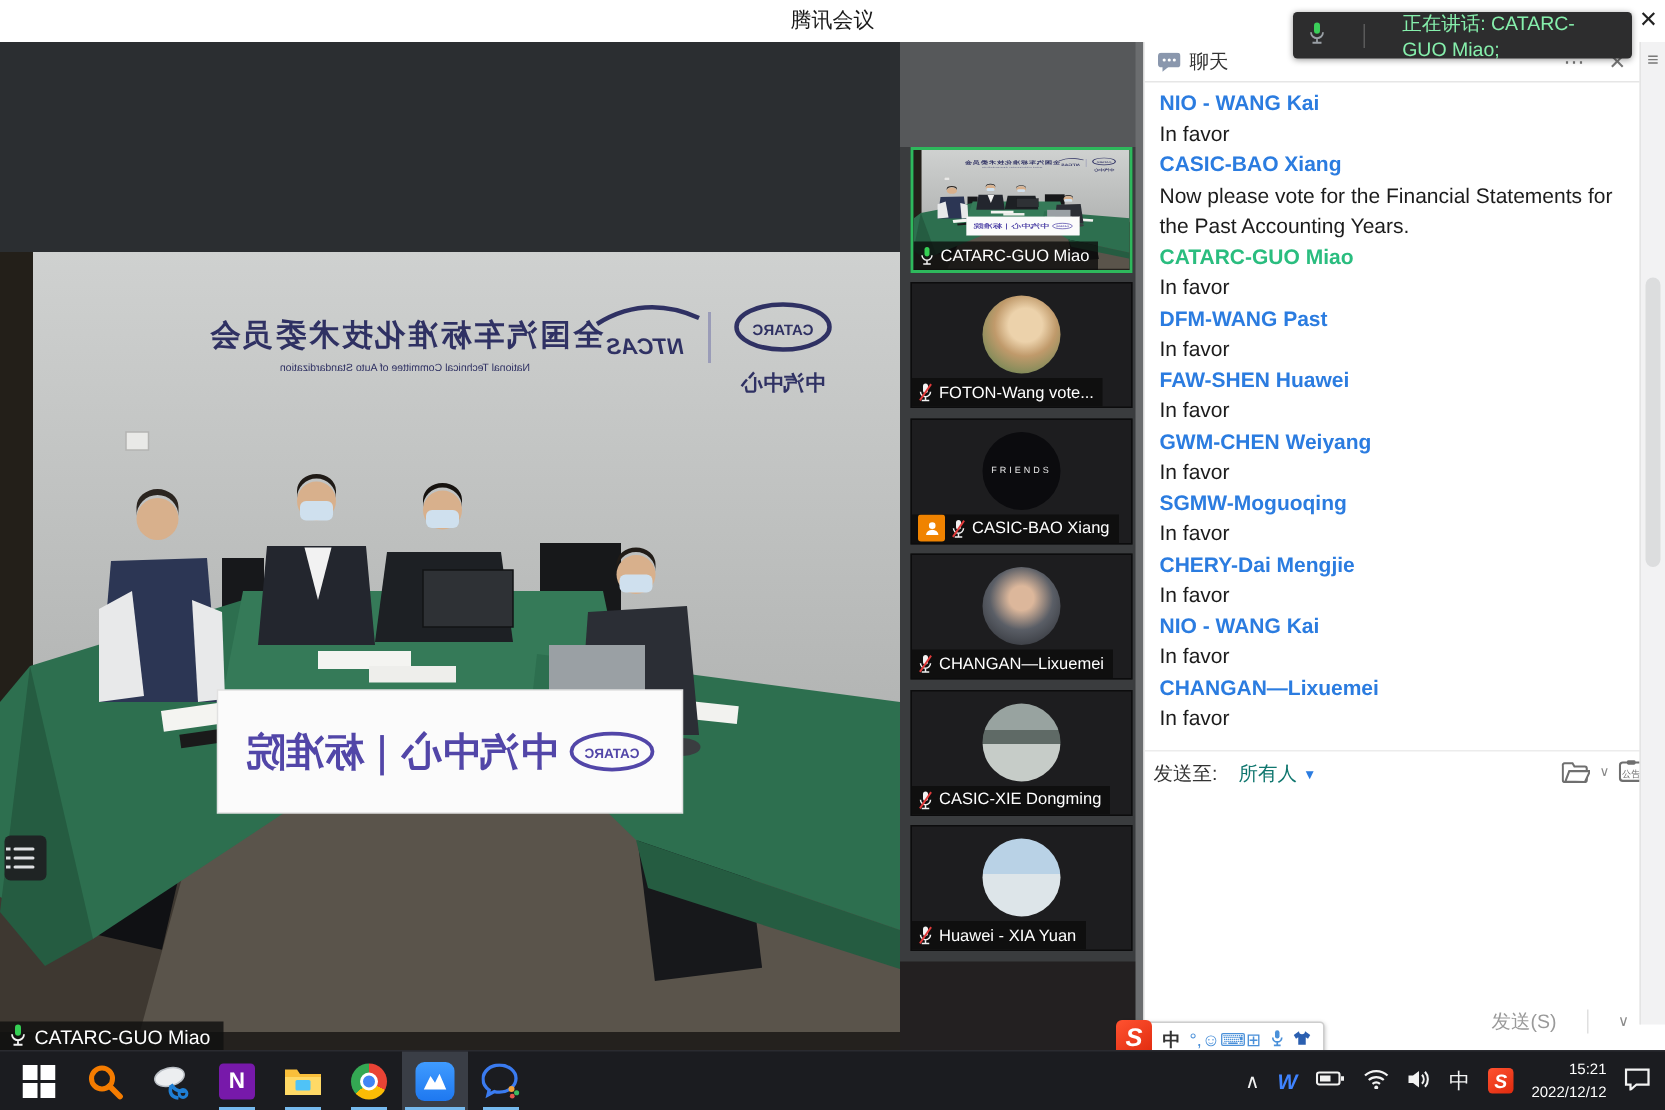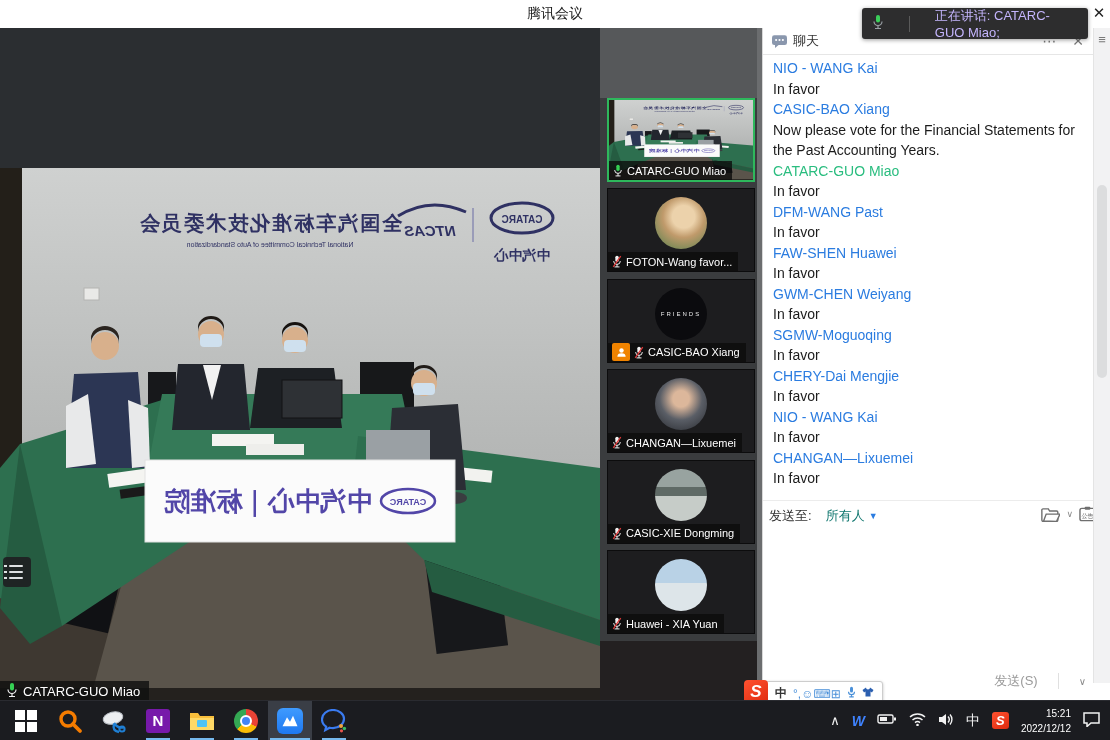--- a/index.html
+++ b/index.html
@@ -57,21 +57,21 @@
         font-size:13px;color:#333;}
   .chat-header .spacer{flex:1;}
   .hdr-ic{color:#777;font-size:14px;margin-right:10px;cursor:pointer;}
   .chat-rail{position:absolute;right:0;top:0;width:17px;height:655px;background:#f2f2f3;
         border-left:1px solid #e4e4e4;box-sizing:border-box;}
   .rail-menu{position:absolute;left:0;top:4px;width:16px;text-align:center;font-size:13px;
         color:#7a7a7a;cursor:pointer;}
   .rail-thumb{position:absolute;left:3px;top:157px;width:10px;height:193px;background:#dcddde;
         border-radius:5px;cursor:pointer;}
   .messages{position:absolute;left:10px;top:30px;width:320px;font-size:14px;line-height:20.5px;color:#1c1c1c;}
-  .msg-sender{cursor:pointer;}
+  .msg-sender{cursor:pointer;font-weight:bold;}
   .msg-sender.blue{color:#2b7ce0;}
   .msg-sender.green{color:#2abd7f;}
   .sendto-row{position:absolute;left:0;top:472px;width:379px;height:30px;border-top:1px solid #ececec;
         display:flex;align-items:center;font-size:13px;color:#333;padding-left:6px;box-sizing:border-box;}
   .sendto-value{color:#0f766e;margin-left:14px;cursor:pointer;}
   .sendto-caret{color:#2b7ce0;font-size:9px;margin-left:4px;}
   .sendto-icons{position:absolute;right:14px;top:478px;display:flex;align-items:center;gap:6px;}
   .chev-sm{font-size:9px;color:#888;}
   .send-row{position:absolute;right:24px;bottom:10px;display:flex;align-items:center;gap:20px;
         font-size:13px;color:#9a9a9a;}
@@ -84,21 +84,21 @@
        padding:0 8px 0 28px;}
   .ime-logo{position:absolute;left:-3px;top:-2px;width:24px;height:24px;border-radius:4px;
        background:linear-gradient(145deg,#ff5230,#df2a0e);color:#fff;font-weight:bold;
        font-style:italic;font-size:17px;display:flex;align-items:center;justify-content:center;}
   .ime-item{font-size:12px;color:#4a90d9;cursor:pointer;}
   .ime-item.lang{color:#333;font-weight:bold;}
 
   
   .toast{left:862px;top:8px;width:226px;height:31px;background:#2d2d2e;border-radius:3px;
        display:flex;align-items:center;gap:25px;padding:12px 10px;box-sizing:border-box;z-index:30;
-       color:#c4b5fd;font-size:13px;box-shadow:0 1px 4px rgba(0,0,0,.4);}
+       color:#86efac;font-size:13px;box-shadow:0 1px 4px rgba(0,0,0,.4);}
   .toast-sep{width:1px;height:16px;background:#5a5a5a;}
 
   
   .taskbar{left:0;top:700px;width:1110px;height:40px;background:#1b1c20;border-top:1px solid #2a2b30;
        display:flex;align-items:stretch;box-sizing:border-box;color:#fff;}
   .tb-apps{display:flex;align-items:stretch;padding-left:4px;}
   .tb-btn{position:relative;width:44px;display:flex;align-items:center;justify-content:center;cursor:pointer;}
   .tb-btn.active-app{background:#3a3e46;}
   .tb-btn .runline{position:absolute;left:10px;right:10px;bottom:0;height:2px;background:#76b9ed;}
   .tb-btn.active-app .runline{left:2px;right:2px;}
@@ -245,21 +245,21 @@
           </div>
         </div>
         <div class="tile" style="top: 160.4px;">
           <div class="avatar av-warm"></div>
           <div class="tile-label">
             <svg width="10" height="13" viewBox="0 0 24 30">
     <rect x="8" y="1" width="8" height="15" rx="4" fill="#f2f2f2"></rect>
     <path d="M4,14 a8,8 0 0 0 16,0 M12,22 l0,6 M6,28 l12,0" stroke="#f2f2f2" stroke-width="2.4" fill="none"></path>
               <line x1="3" y1="28" x2="21" y2="2" stroke="#e23b3b" stroke-width="3"></line>
             </svg>
-            <span>FOTON-Wang favor...</span>
+            <span>FOTON-Wang vote...</span>
           </div>
         </div>
         <div class="tile" style="top: 250.8px;">
           <div class="avatar av-friends">
             <span class="avatar-caption">FRIENDS</span>
           </div>
           <div class="tile-label">
             <span class="badge-host">
                  <svg width="11" height="11" viewBox="0 0 16 16">
                 <circle cx="8" cy="5" r="3.2" fill="#fff"></circle>

